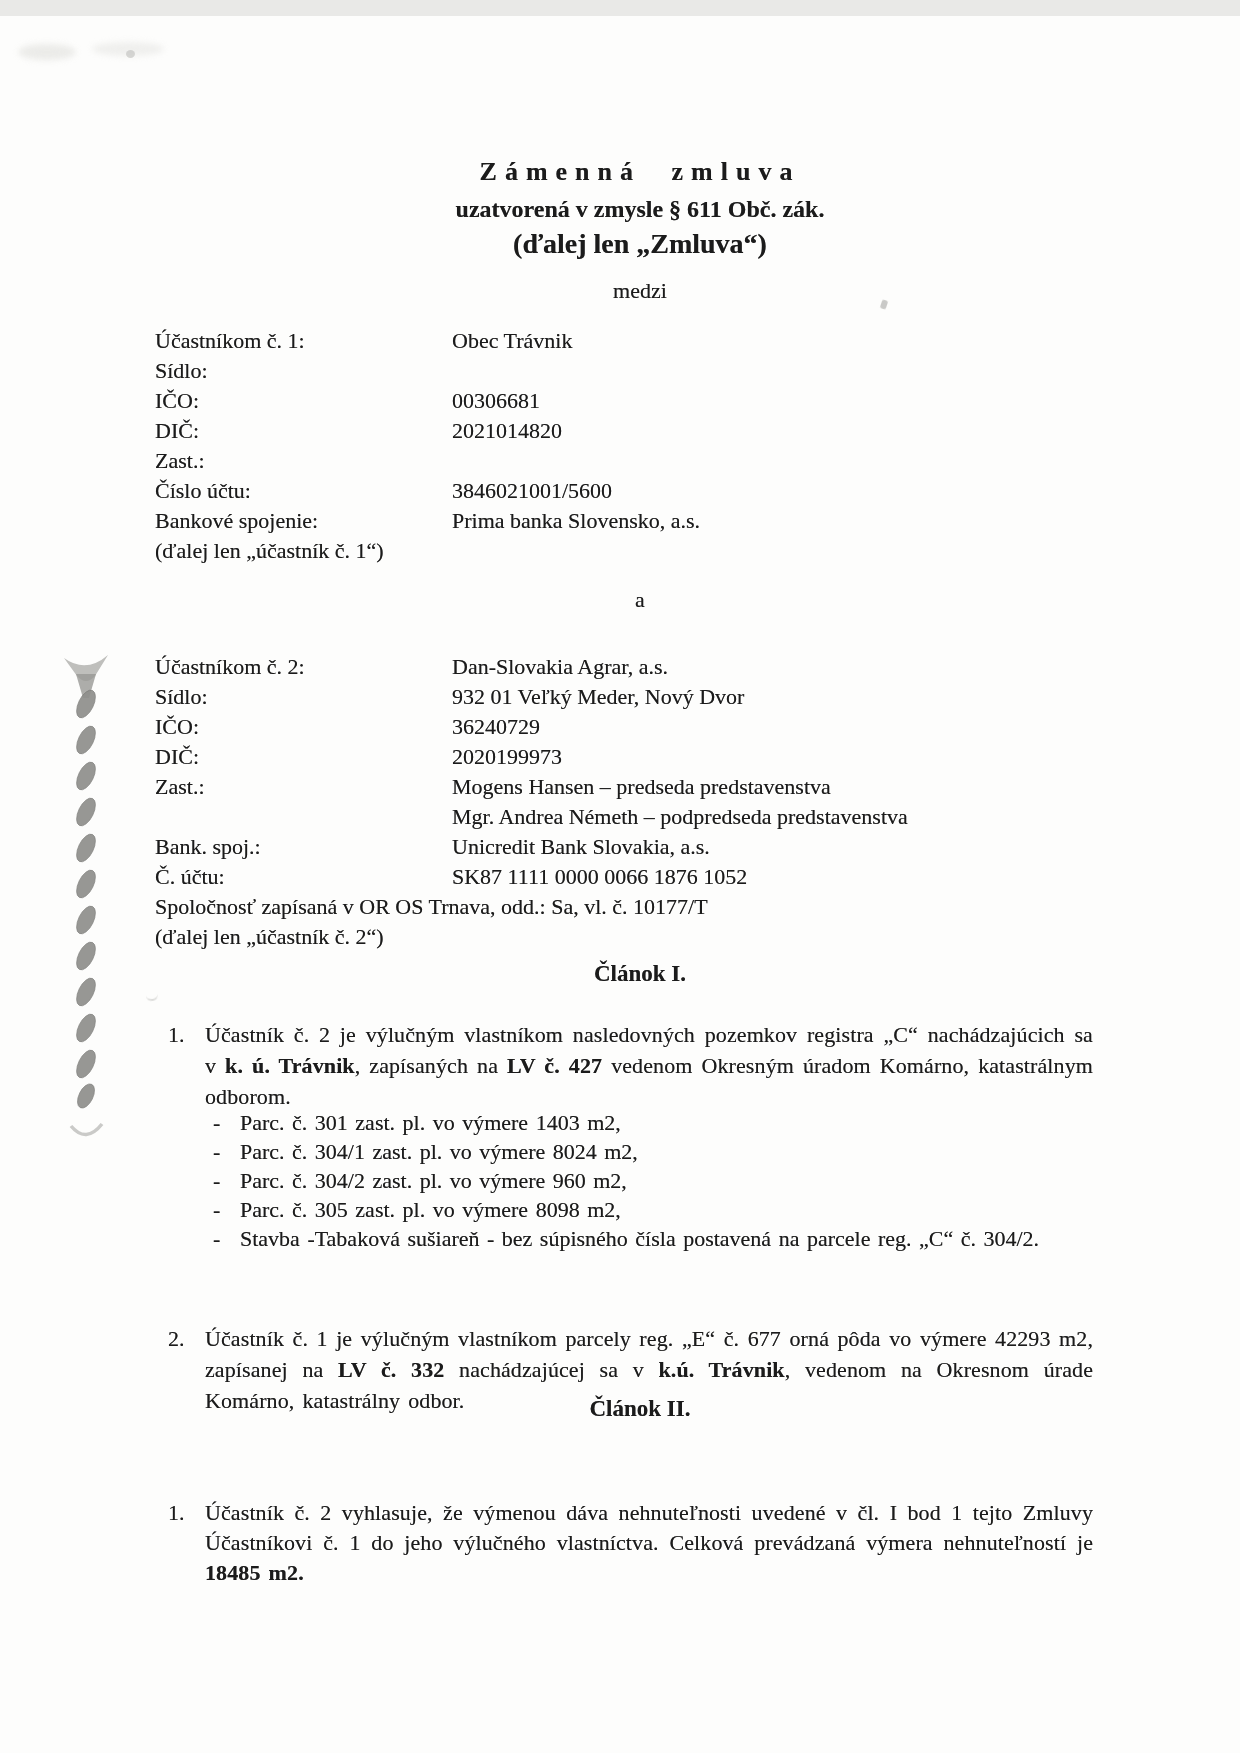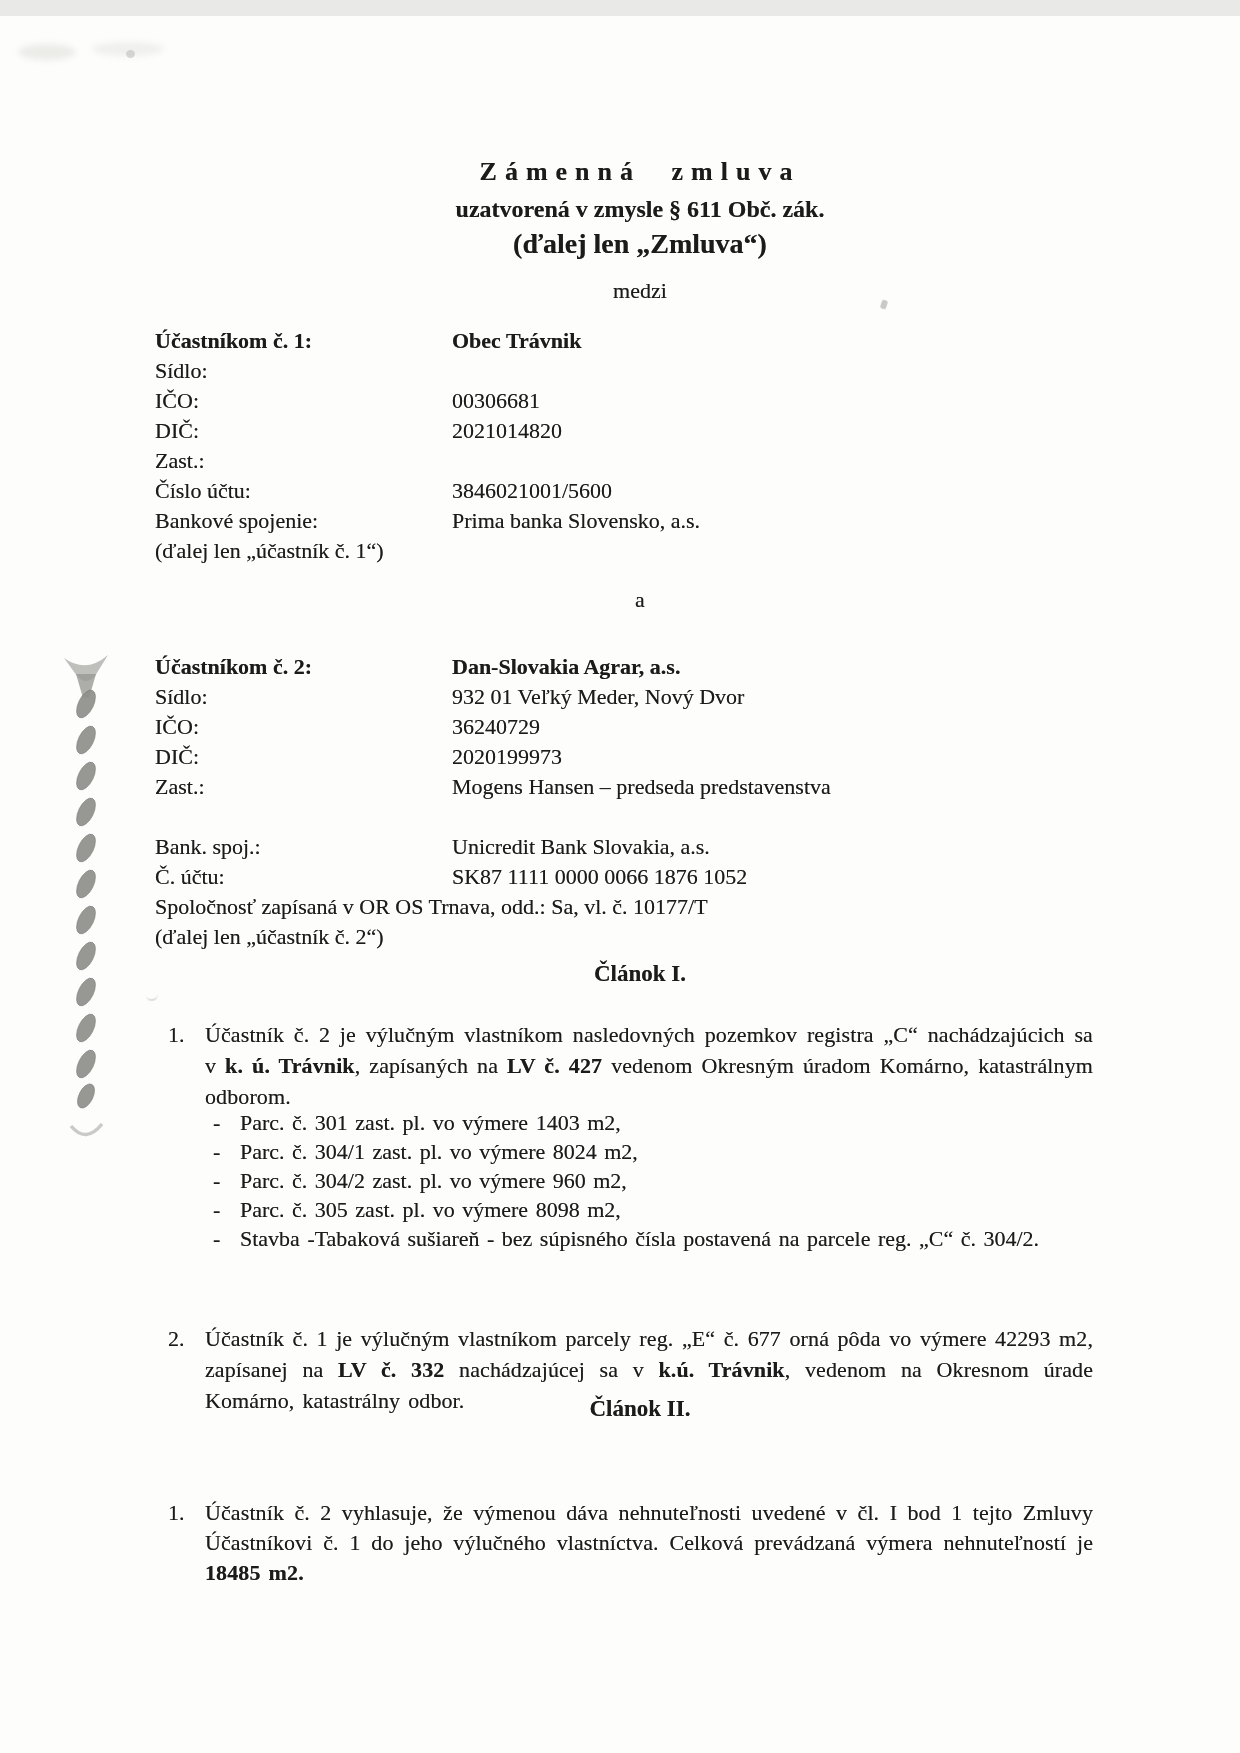--- a/index.html
+++ b/index.html
@@ -21,21 +21,21 @@
   .doc-sub2{top:212px;font-size:28px;font-weight:bold;}
   .doc-medzi{top:262px;font-size:22px;font-weight:normal;}
   .connector{top:571px;font-size:22px;}
 
   .party{left:155px;width:950px;font-size:22px;}
   .party1{top:310px;}
   .party2{top:636px;}
   .prow{display:flex;height:30px;line-height:30px;}
   .prow .lbl{width:297px;flex:none;}
   .prow .val{flex:1;}
-  .prow.name-row{font-weight:bold;}
+  .prow.name-row{font-weight:normal;}
   .plain-line{height:30px;line-height:30px;}
 
   .art-head{font-size:23px;font-weight:bold;}
   .art1-head{top:945px;}
   .art2-head{top:1380px;}
 
   .para{left:168px;width:925px;display:flex;font-size:22px;line-height:31px;}
   .para .num{width:37px;flex:none;}
   .para .ptext{flex:1;text-align:justify;word-spacing:2.5px;letter-spacing:.1px;}
   .para1{top:1003px;}
@@ -145,20 +145,21 @@
     <div class="prow">
       <span class="lbl">DIČ:</span>
       <span class="val">2020199973</span>
     </div>
     <div class="prow">
       <span class="lbl">Zast.:</span>
       <span class="val">Mogens Hansen – predseda predstavenstva</span>
     </div>
     <div class="prow">
       <span class="lbl"></span>
+      <span class="val">Mgr. Andrea Németh – podpredseda predstavenstva</span>
     </div>
     <div class="prow">
       <span class="lbl">Bank. spoj.:</span>
       <span class="val">Unicredit Bank Slovakia, a.s.</span>
     </div>
     <div class="prow">
       <span class="lbl">Č. účtu:</span>
       <span class="val">SK87 1111 0000 0066 1876 1052</span>
     </div>
     <div class="plain-line">Spoločnosť zapísaná v OR OS Trnava, odd.: Sa, vl. č. 10177/T</div>

